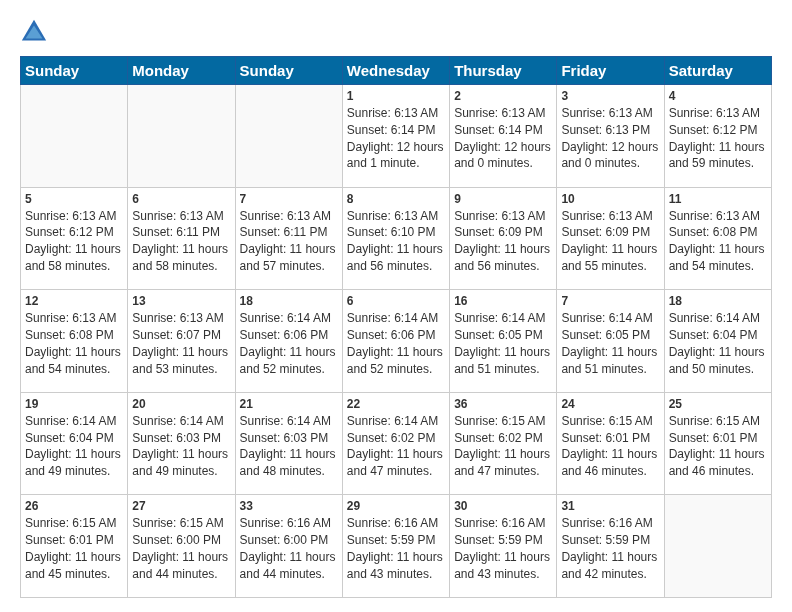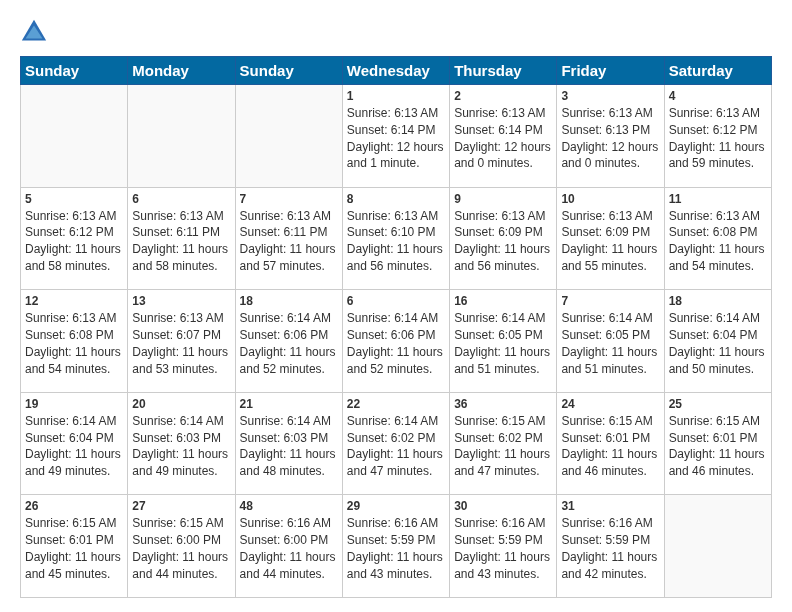--- a/index.html
+++ b/index.html
@@ -323,21 +323,21 @@
 and 45 minutes.</div>
           </td>
           <td>
             <span class="day-number">27</span>
             <div class="day-info" style="white-space: pre-line;">Sunrise: 6:15 AM
 Sunset: 6:00 PM
 Daylight: 11 hours
 and 44 minutes.</div>
           </td>
           <td>
-            <span class="day-number">48</span>
+            <span class="day-number">33</span>
             <div class="day-info" style="white-space: pre-line;">Sunrise: 6:16 AM
 Sunset: 6:00 PM
 Daylight: 11 hours
 and 44 minutes.</div>
           </td>
           <td>
             <span class="day-number">29</span>
             <div class="day-info" style="white-space: pre-line;">Sunrise: 6:16 AM
 Sunset: 5:59 PM
 Daylight: 11 hours

